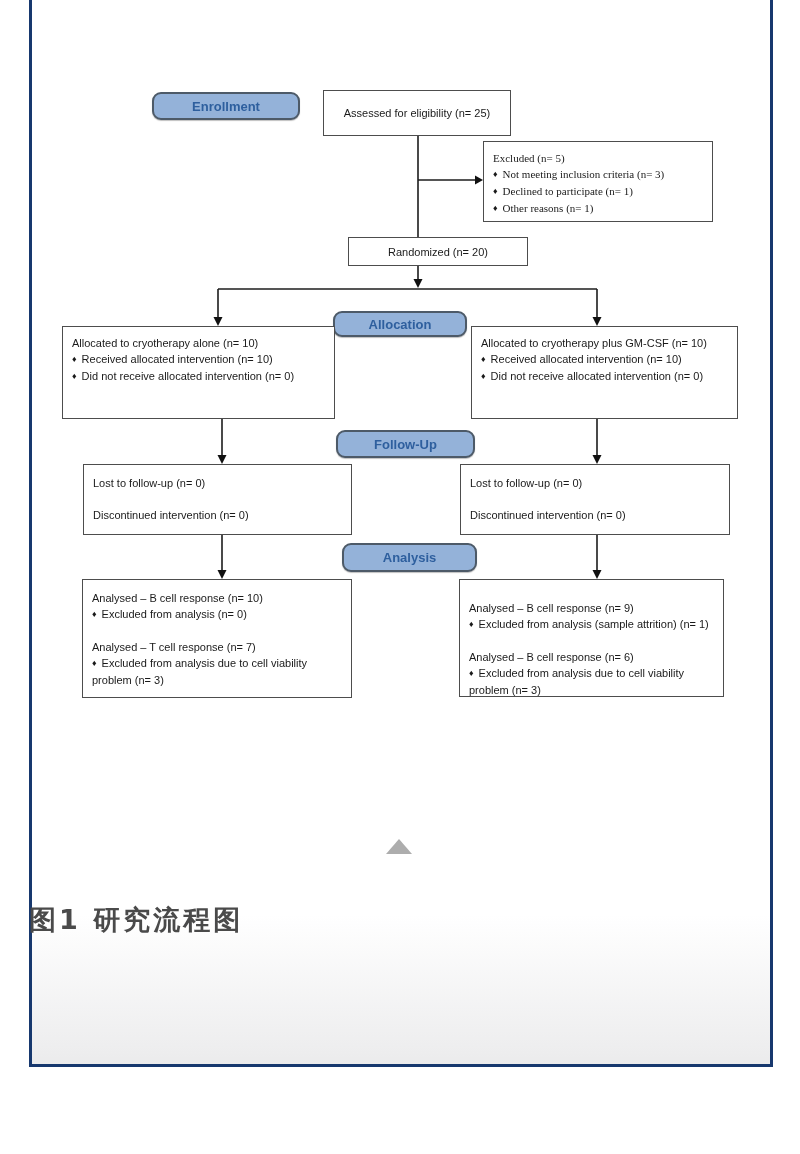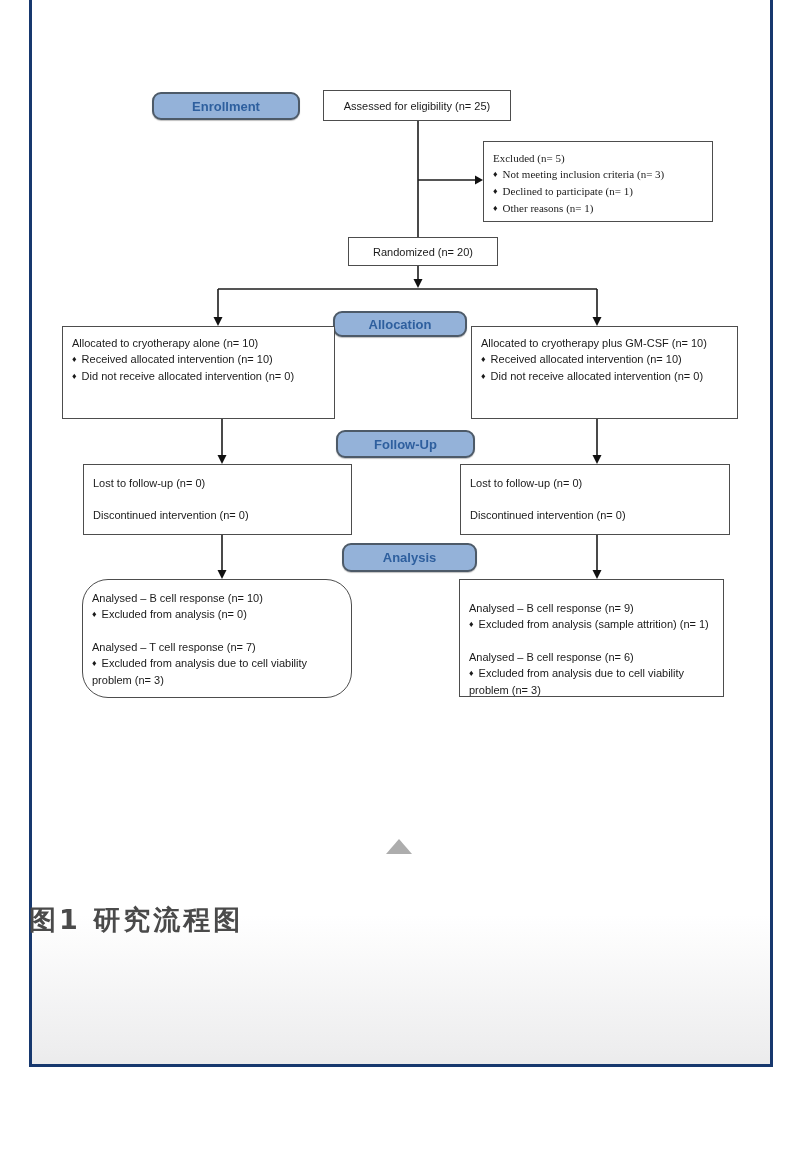--- a/index.html
+++ b/index.html
@@ -68,32 +68,32 @@
       <polygon points="592.5,317 601.5,317 597,326"></polygon>
       <polygon points="217.5,455 226.5,455 222,464"></polygon>
       <polygon points="592.5,455 601.5,455 597,464"></polygon>
       <polygon points="217.5,570 226.5,570 222,579"></polygon>
       <polygon points="592.5,570 601.5,570 597,579"></polygon>
     </g>
   </svg>
 
   <div class="slabel" style="left:152px;top:92px;width:148px;height:28px;">Enrollment</div>
 
-  <div class="fbox center" style="left:323px;top:90px;width:188px;height:31px;">
+  <div class="fbox center" style="left:323px;top:90px;width:188px;height:46px;">
     <span>Assessed for eligibility (n= 25)</span>
   </div>
 
   <div class="fbox" style="left:483px;top:141px;width:230px;height:81px;font-family:Liberation Serif, serif;">
     <div class="ln">Excluded (n= 5)</div>
     <div class="ln"><span class="bch">♦</span><span>Not meeting inclusion criteria (n= 3)</span></div>
     <div class="ln"><span class="bch">♦</span><span>Declined to participate (n= 1)</span></div>
     <div class="ln"><span class="bch">♦</span><span>Other reasons (n= 1)</span></div>
   </div>
 
-  <div class="fbox center" style="left:348px;top:237px;width:150px;height:29px;">
+  <div class="fbox center" style="left:348px;top:237px;width:180px;height:29px;">
     <span>Randomized (n= 20)</span>
   </div>
 
   <div class="slabel" style="left:333px;top:311px;width:134px;height:26px;">Allocation</div>
 
   <div class="fbox" style="left:62px;top:326px;width:273px;height:93px;">
     <div class="ln">Allocated to cryotherapy alone (n= 10)</div>
     <div class="ln"><span class="bch">♦</span><span>Received allocated intervention (n= 10)</span></div>
     <div class="ln"><span class="bch">♦</span><span>Did not receive allocated intervention (n= 0)</span></div>
   </div>
@@ -113,21 +113,21 @@
   </div>
 
   <div class="fbox" style="left:460px;top:464px;width:270px;height:71px;padding-top:10px;">
     <div class="ln">Lost to follow-up (n= 0)</div>
     <div class="gap"></div>
     <div class="ln">Discontinued intervention (n= 0)</div>
   </div>
 
   <div class="slabel" style="left:342px;top:543px;width:135px;height:29px;">Analysis</div>
 
-  <div class="fbox" style="left:82px;top:579px;width:270px;height:119px;padding-top:10px;border-radius:26px;">
+  <div class="fbox" style="left:82px;top:579px;width:270px;height:119px;padding-top:10px;">
     <div class="ln">Analysed – B cell response (n= 10)</div>
     <div class="ln"><span class="bch">♦</span><span>Excluded from analysis (n= 0)</span></div>
     <div class="gap"></div>
     <div class="ln">Analysed – T cell response (n= 7)</div>
     <div class="ln"><span class="bch">♦</span><span>Excluded from analysis due to cell viability problem (n= 3)</span></div>
   </div>
 
   <div class="fbox" style="left:459px;top:579px;width:265px;height:118px;padding-top:20px;">
     <div class="ln">Analysed – B cell response (n= 9)</div>
     <div class="ln"><span class="bch">♦</span><span>Excluded from analysis (sample attrition) (n= 1)</span></div>

